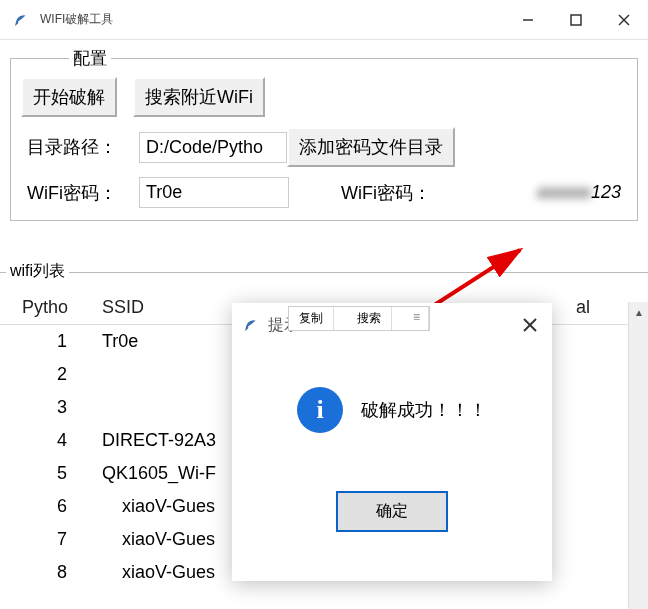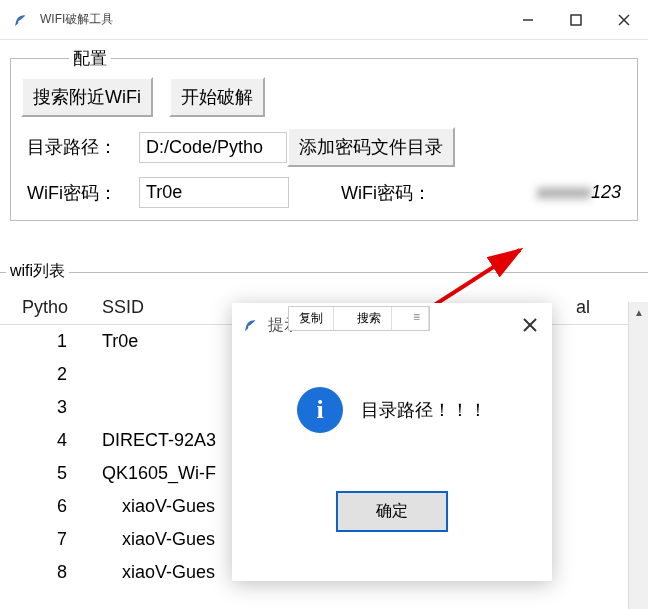--- a/index.html
+++ b/index.html
@@ -74,22 +74,22 @@
       <svg width="12" height="12">
         <line x1="1" y1="1" x2="11" y2="11" stroke="#333" stroke-width="1.5"></line>
         <line x1="11" y1="1" x2="1" y2="11" stroke="#333" stroke-width="1.5"></line>
       </svg>
     </div>
 </div>
 
 <div class="groupbox">
   <div class="legend">配置</div>
   <div class="row">
+    <button class="btn3d">开始破解</button>
     <button class="btn3d">搜索附近WiFi</button>
-    <button class="btn3d">开始破解</button>
   </div>
   <div class="row">
     <span class="label">目录路径：</span>
     <span class="field" style="flex:0 0 148px;">D:/Code/Pytho</span>
     <button class="btn3d" style="margin-left:-16px;">添加密码文件目录</button>
   </div>
   <div class="row" style="margin-bottom:0;">
     <span class="label">WiFi密码：</span>
     <span class="field" style="flex:0 0 150px;">Tr0e</span>
     <span class="label" style="margin-left:30px;">WiFi密码：</span>
@@ -169,18 +169,18 @@
     <span class="t">提示</span>
     <div class="dlg-close">
       <svg width="16" height="16">
           <line x1="2" y1="2" x2="14" y2="14" stroke="#333" stroke-width="2"></line>
           <line x1="14" y1="2" x2="2" y2="14" stroke="#333" stroke-width="2"></line>
         </svg>
     </div>
   </div>
   <div class="dlg-body">
     <div class="info-circle">i</div>
-    <div class="dlg-msg">目录路径！！！</div>
+    <div class="dlg-msg">破解成功！！！</div>
   </div>
   <div class="dlg-foot">
     <button class="okbtn">确定</button>
   </div>
 </div>
 
 </body></html>

